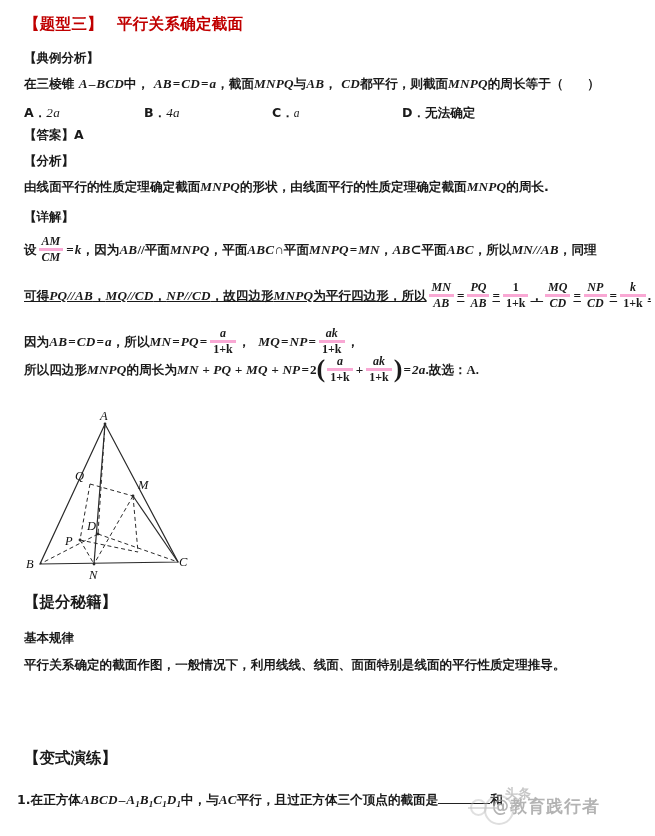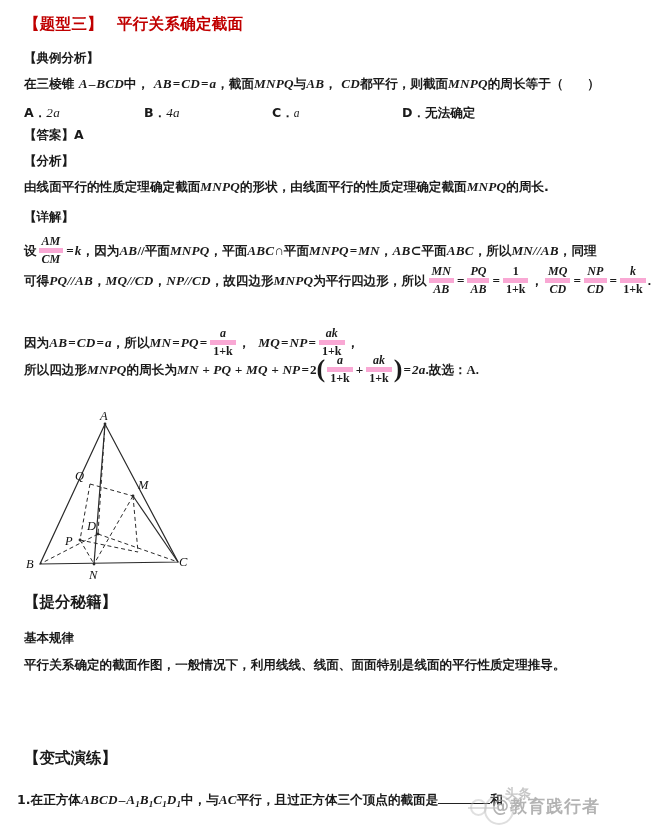--- a/index.html
+++ b/index.html
@@ -91,21 +91,21 @@
     vertical-align: middle;
     text-align: center;
     font-family: "Liberation Serif", "DejaVu Serif", serif;
     font-size: 12px;
     line-height: 1.08;
     margin: 0 2px;
     position: relative;
     top: -1px;
   }
   .frac .num { display: block; padding: 0 3px; }
-  .frac .den { display: block; padding: 0 3px; border-top: 5px solid #f9a8d4; }
+  .frac .den { display: block; padding: 0 3px; border-top: 3px solid #f9a8d4; }
   .frac.it .num, .frac.it .den { font-style: italic; }
 
   .paren-big {
     font-size: 26px;
     font-family: "Liberation Serif", "DejaVu Serif", serif;
     vertical-align: middle;
     position: relative;
     top: -1px;
   }
 
@@ -194,21 +194,21 @@
   <div class="block ln-body" style="left:24px; top:179px;">
     <span>由线面平行的性质定理确定截面</span><span class="mi">MNPQ</span><span>的形状，由线面平行的性质定理确定截面</span><span class="mi">MNPQ</span><span>的周长.</span>
   </div>
 
   <div class="block tag" style="left:24px; top:209px;">【详解】</div>
 
   <div class="block ln-body" style="left:24px; top:236px;">
     <span>设</span><span class="frac it"><span class="num">AM</span><span class="den">CM</span></span><span class="op">=</span><span class="mi">k</span><span>，因为</span><span class="mi">AB</span><span class="mn">//</span><span>平面</span><span class="mi">MNPQ</span><span>，平面</span><span class="mi">ABC</span><span class="mn">∩</span><span>平面</span><span class="mi">MNPQ</span><span class="op">=</span><span class="mi">MN</span><span>，</span><span class="mi">AB</span><span class="mn">⊂</span><span>平面</span><span class="mi">ABC</span><span>，所以</span><span class="mi">MN//AB</span><span>，同理</span>
   </div>
 
-  <div class="block ln-body" style="left:24px; top:266px;">
+  <div class="block ln-body" style="left:24px; top:282px;text-decoration:underline;">
     <span>可得</span><span class="mi">PQ//AB</span><span>，</span><span class="mi">MQ//CD</span><span>，</span><span class="mi">NP//CD</span><span>，故四边形</span><span class="mi">MNPQ</span><span>为平行四边形，所以</span><span class="frac it"><span class="num">MN</span><span class="den">AB</span></span><span class="op">=</span><span class="frac it"><span class="num">PQ</span><span class="den">AB</span></span><span class="op">=</span><span class="frac"><span class="num">1</span><span class="den">1+k</span></span><span>，</span><span class="frac it"><span class="num">MQ</span><span class="den">CD</span></span><span class="op">=</span><span class="frac it"><span class="num">NP</span><span class="den">CD</span></span><span class="op">=</span><span class="frac"><span class="num" style="font-style:italic;">k</span><span class="den">1+k</span></span><span class="mn">.</span>
   </div>
 
   <div class="block ln-body" style="left:24px; top:328px;">
     <span>因为</span><span class="mi">AB</span><span class="op">=</span><span class="mi">CD</span><span class="op">=</span><span class="mi">a</span><span>，所以</span><span class="mi">MN</span><span class="op">=</span><span class="mi">PQ</span><span class="op">=</span><span class="frac"><span class="num" style="font-style:italic;">a</span><span class="den">1+k</span></span><span>，</span><span style="display:inline-block;width:8px;"></span><span class="mi">MQ</span><span class="op">=</span><span class="mi">NP</span><span class="op">=</span><span class="frac"><span class="num" style="font-style:italic;">ak</span><span class="den">1+k</span></span><span>，</span>
   </div>
 
   <div class="block ln-body" style="left:24px; top:355px;">
     <span>所以四边形</span><span class="mi">MNPQ</span><span>的周长为</span><span class="mi">MN + PQ + MQ + NP</span><span class="op">=</span><span class="mn">2</span><span class="paren-big">(</span><span class="frac"><span class="num" style="font-style:italic;">a</span><span class="den">1+k</span></span><span class="op">+</span><span class="frac"><span class="num" style="font-style:italic;">ak</span><span class="den">1+k</span></span><span class="paren-big">)</span><span class="op">=</span><span class="mi">2a</span><span class="mn">.</span><span>故选：</span><span class="opt-letter" style="font-family:'Liberation Serif',serif;">A.</span>
   </div>

